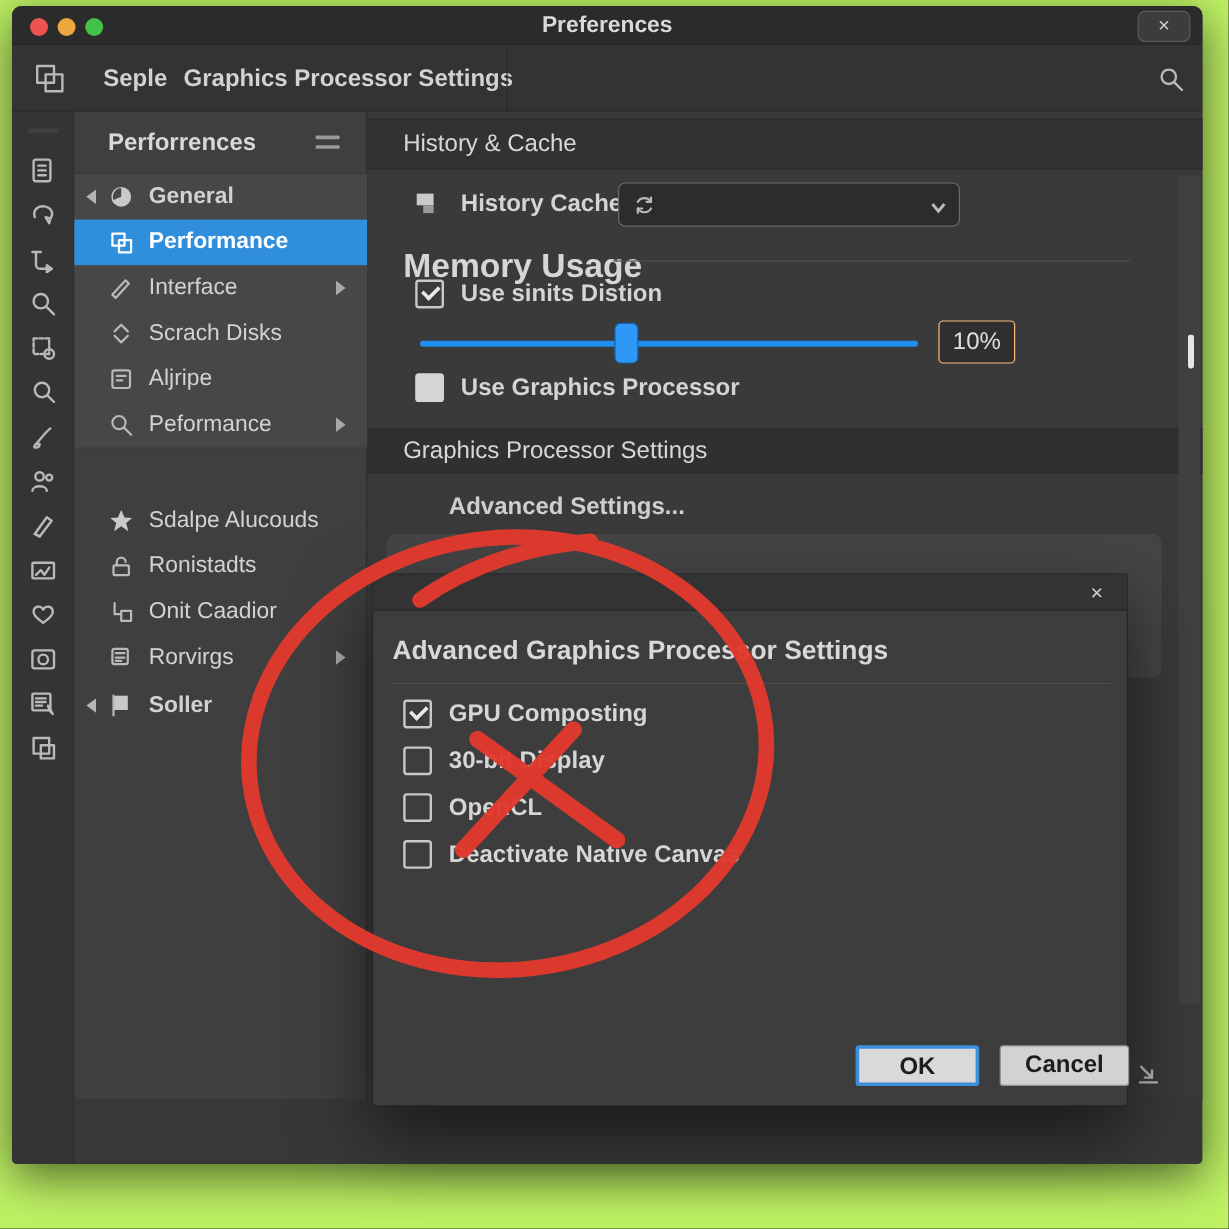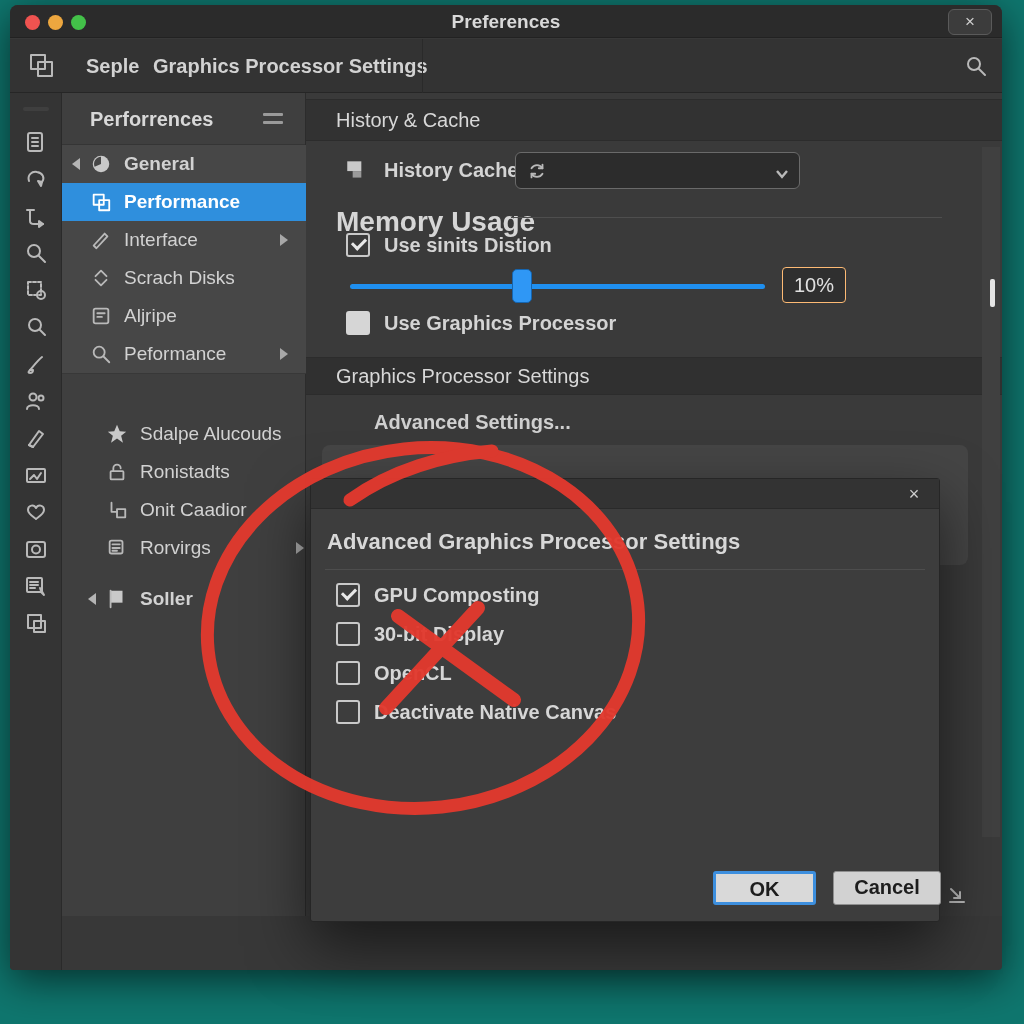--- a/index.html
+++ b/index.html
@@ -1,18 +1,18 @@
 <!DOCTYPE html>
 <html><head>
 <meta charset="utf-8">
 <style>
   * { margin:0; padding:0; box-sizing:border-box; }
   html,body { width:1024px; height:1024px; background:#161616; overflow:hidden;
     font-family:"Liberation Sans", sans-serif; }
-  #stage { position:relative; width:1024px; height:1024px; background:#0f766e; }
+  #stage { position:relative; width:1024px; height:1024px; background:#bef264; }
 
   
   .window { position:absolute; left:10px; top:5px; width:992px; height:965px;
     background:#383838; border-radius:8px 8px 4px 4px; box-shadow:0 10px 40px rgba(0,0,0,.6); }
 
   .titlebar { position:absolute; left:0; top:0; right:0; height:33px;
     background:#2b2b2b; border-bottom:1px solid #222; border-radius:8px 8px 0 0; }
   .tl { position:absolute; top:10px; width:15px; height:15px; border-radius:50%; }
   .tl.red { left:15px; background:#ef5350; }
   .tl.yellow { left:38px; background:#eda73f; }
@@ -55,21 +55,21 @@
     border-bottom:1px solid #383838; }
   .sb-item { position:relative; height:38px; display:flex; align-items:center;
     padding-left:28px; color:#d2d2d2; font-size:19px; cursor:pointer; }
   .sb-item.bold { font-weight:bold; }
   .sb-item .lbl { margin-left:12px; white-space:nowrap; }
   .sb-item.selected { background:#2f8fdd; color:#ffffff; font-weight:bold; }
   .tri-left { position:absolute; left:10px; width:0; height:0;
     border-top:6px solid transparent; border-bottom:6px solid transparent; border-right:8px solid #b5b5b5; }
   .tri-right { position:absolute; right:18px; width:0; height:0;
     border-top:6px solid transparent; border-bottom:6px solid transparent; border-left:8px solid #a8a8a8; }
-  .sb-lower { position:absolute; left:16px; top:322px; width:244px;text-align:right; }
+  .sb-lower { position:absolute; left:0; top:322px; width:244px;text-align:right; }
 
   
   .mainpanel { position:absolute; left:296px; top:88px; right:0; bottom:54px; background:#3a3a3a; }
   .band { position:absolute; left:0; right:0; height:42px; background:#323232;
     border-top:1px solid #2c2c2c; border-bottom:1px solid #2c2c2c; }
   .band span { display:block; margin-left:30px; line-height:40px; color:#d8d8d8;
     font-weight:normal; font-size:20px; }
   .band.b1 { top:6px; }
   .band.b2 { top:264px; height:38px; background:#303030; }
   .band.b2 span { line-height:36px; }
@@ -345,21 +345,21 @@
         <div class="sb-item">
           <svg class="ic" width="22" height="22" viewBox="0 0 24 24">
               <rect x="4" y="4" width="14" height="14" rx="2"></rect>
               <line x1="7" y1="8" x2="15" y2="8"></line>
               <line x1="7" y1="12" x2="15" y2="12"></line>
               <line x1="7" y1="15" x2="12" y2="15"></line>
             </svg>
           <span class="lbl">Rorvirgs</span>
           <span class="tri-right"></span>
         </div>
-        <div class="sb-item bold" style="margin-top:13px;">
+        <div class="sb-item bold" style="margin-top:2px;">
           <span class="tri-left"></span>
           <svg class="ic" width="22" height="22" viewBox="0 0 24 24">
               <rect x="5" y="3" width="13" height="13" fill="#c9c9c9" stroke="none"></rect>
               <line x1="5" y1="3" x2="5" y2="21"></line>
             </svg>
           <span class="lbl">Soller</span>
         </div>
       </div>
     </div>
 

